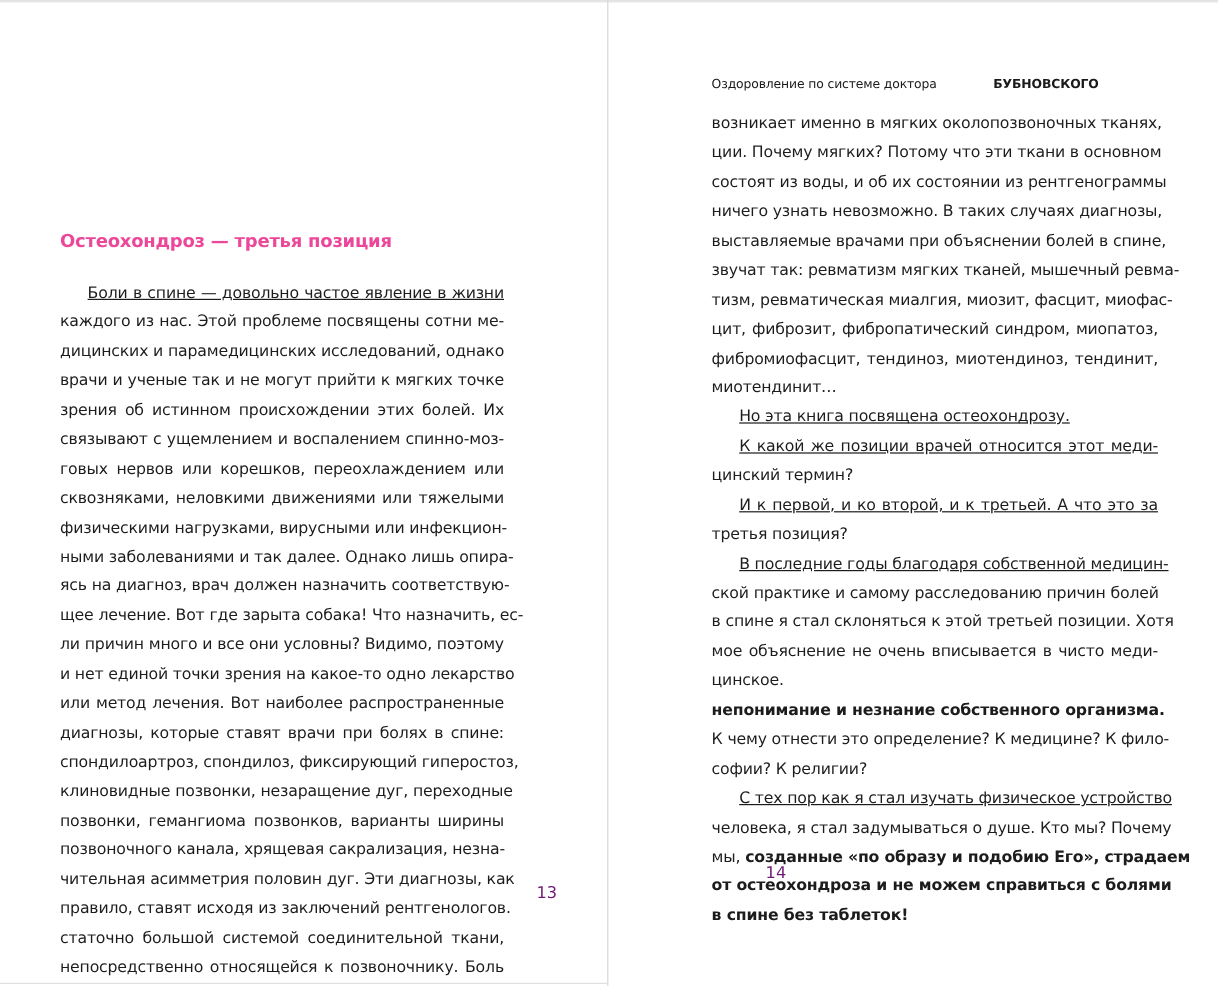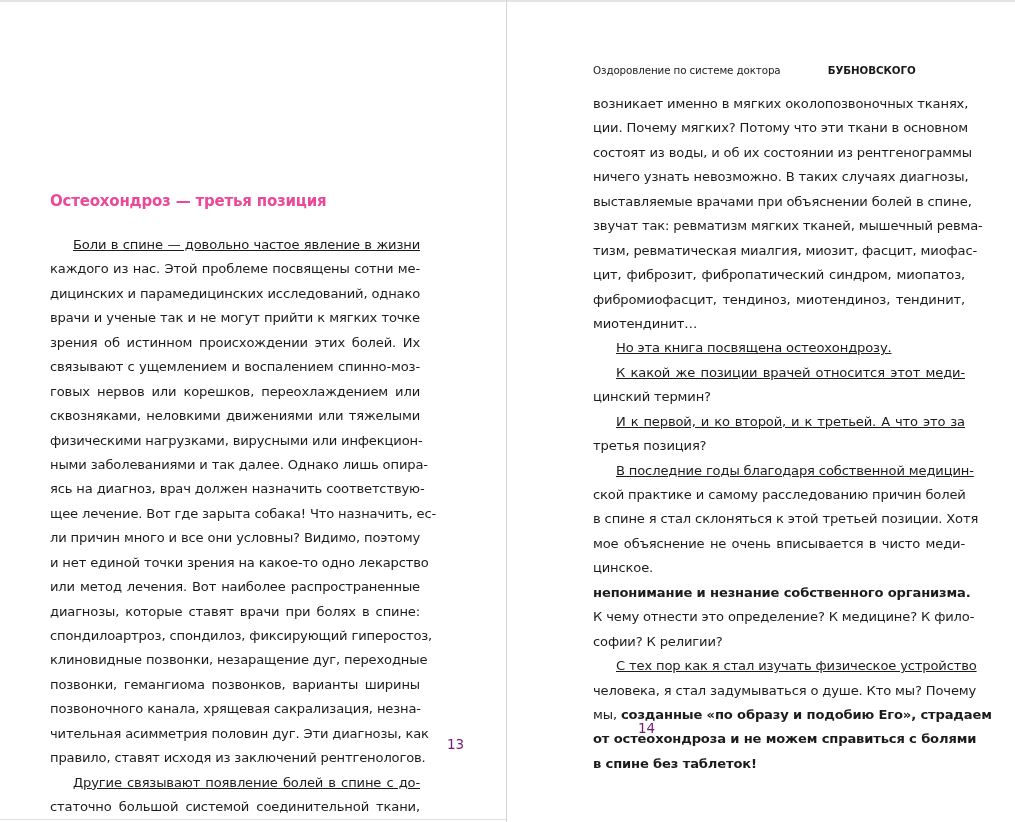--- a/index.html
+++ b/index.html
@@ -70,21 +70,20 @@
       <span class="line">ли причин много и все они условны? Видимо, поэтому</span>
       <span class="line">и нет единой точки зрения на какое-то одно лекарство</span>
       <span class="line">или метод лечения. Вот наиболее распространенные</span>
       <span class="line">диагнозы, которые ставят врачи при болях в спине:</span>
       <span class="line">спондилоартроз, спондилоз, фиксирующий гиперостоз,</span>
       <span class="line">клиновидные позвонки, незаращение дуг, переходные</span>
       <span class="line">позвонки, гемангиома позвонков, варианты ширины</span>
       <span class="line">позвоночного канала, хрящевая сакрализация, незна-</span>
       <span class="line">чительная асимметрия половин дуг. Эти диагнозы, как</span>
       <span class="line last">правило, ставят исходя из заключений рентгенологов.</span>
-      <span class="line indent">Другие связывают появление болей в спине с до-</span>
       <span class="line">статочно большой системой соединительной ткани,</span>
       <span class="line">непосредственно относящейся к позвоночнику. Боль</span>
     </div>
   <div class="page-number">13</div>
 </div>
 
 <div class="page page-right">
   <div class="running-head">
     <span>Оздоровление по системе доктора </span><b>БУБНОВСКОГО</b>
   </div>

